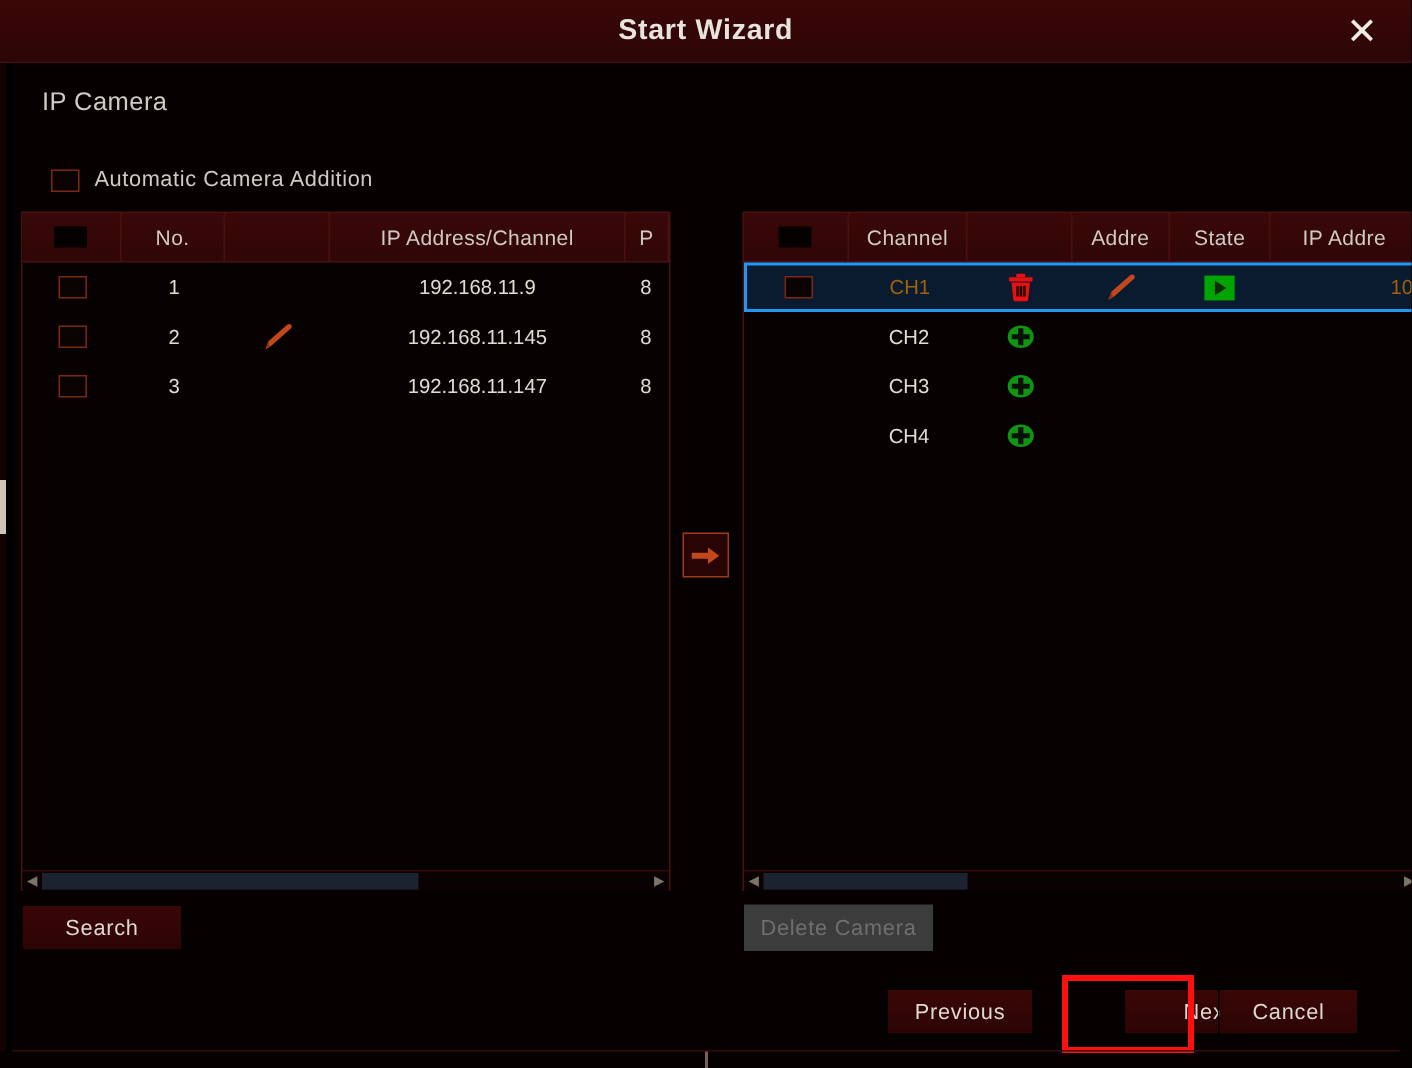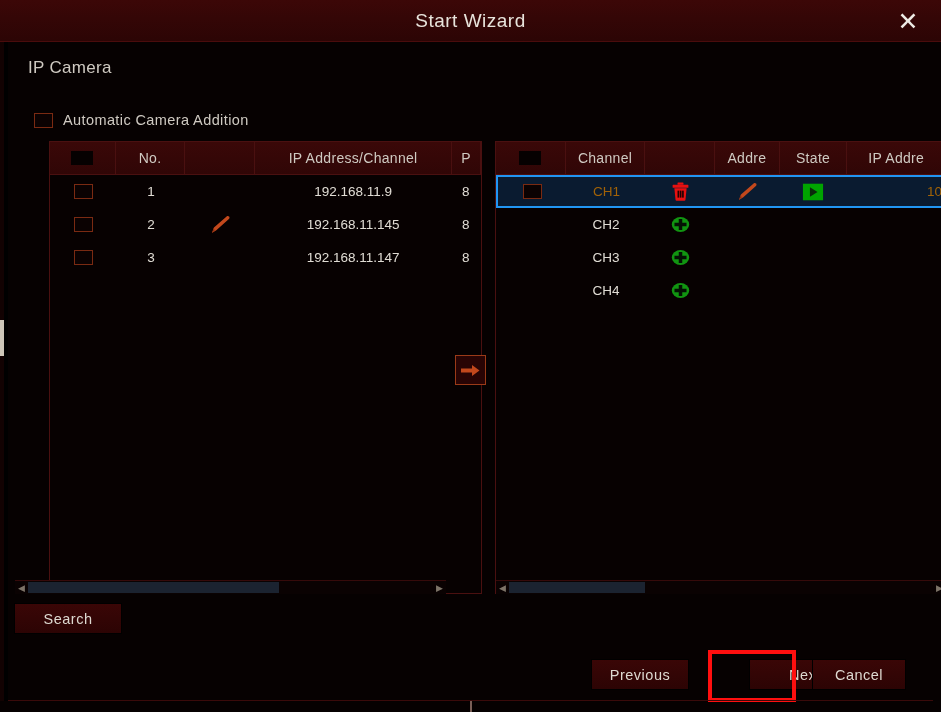--- a/index.html
+++ b/index.html
@@ -12,21 +12,21 @@
   .window{position:absolute;left:0;top:0;width:941px;height:712px;background:#060101;overflow:hidden;}
 
   
   .titlebar{
     position:absolute;left:0;top:0;width:941px;height:41px;
     background:linear-gradient(180deg,#3c0707 0%,#340606 45%,#2c0505 100%);
     border-bottom:1px solid #4a0c0c;
   }
   .titlebar .title{
     position:absolute;left:0;top:0;width:941px;height:41px;line-height:41px;
-    text-align:center;font-size:19px;color:#e8e4dc;letter-spacing:.5px;
+    text-align:center;font-size:19px;color:#e8e4dc;letter-spacing:.5px;font-weight:bold;
   }
   .titlebar .closebtn{
     position:absolute;right:14px;top:7px;width:38px;height:28px;
     display:flex;align-items:center;justify-content:center;
     font-size:25px;line-height:1;color:#efece6;cursor:pointer;font-weight:400;
   }
 
   
   .page-title{
     position:absolute;left:28px;top:58px;font-size:17px;color:#cfcac2;letter-spacing:.3px;
@@ -37,21 +37,21 @@
   .edge-thumb{position:absolute;left:0;top:320px;width:4px;height:36px;background:#cdc6b8;}
   .edge-dark{position:absolute;left:4px;top:41px;width:4px;height:660px;background:#000;}
 
   .auto-add{position:absolute;left:18px;top:112px;display:flex;align-items:center;gap:10px;cursor:pointer;padding-left:16px;}
   .cbx{width:19px;height:15px;border:1px solid #7a2a12;background:#0b0202;box-sizing:border-box;display:inline-block;}
   .cbx.hdr{width:22px;height:14px;border:none;background:#060101;}
   .auto-add .lbl{font-size:14.5px;color:#cfcac2;letter-spacing:.4px;}
 
   
   .tablebox{position:absolute;border:1px solid #4a1010;box-sizing:border-box;background:#070101;overflow:hidden;}
-  .tbl-left{left:14px;top:141px;width:433px;height:453px;margin-left:35px;}
+  .tbl-left{left:14px;top:141px;width:433px;height:453px;}
   .tbl-right{left:495px;top:141px;width:452px;height:453px;}
 
   .thead{
     display:flex;height:32px;align-items:stretch;
     background:linear-gradient(180deg,#3a0808 0%,#300606 100%);
     border-bottom:1px solid #4a1010;
   }
   .thead .th{
     display:flex;align-items:center;justify-content:center;
     font-size:14px;color:#cfcac2;letter-spacing:.3px;
@@ -286,20 +286,21 @@
   </div>
 
   <div class="hscroll hs-right">
     <div class="hs-arrow">◀</div>
     <div class="hs-track">
       <div class="hs-thumb" id="right-thumb" style="width: 32%;"></div>
     </div>
     <div class="hs-arrow">▶</div>
   </div>
 
+  <div class="btn btn-delete">Delete Camera</div>
 
   <div class="btn btn-prev">Previous</div>
   <div class="btn btn-next">Next</div>
   <div class="btn btn-cancel">Cancel</div>
   <div class="hl-box"></div>
 
   <div class="bottom-rule"></div>
   <div class="bottom-tick"></div>
 </div>
 

